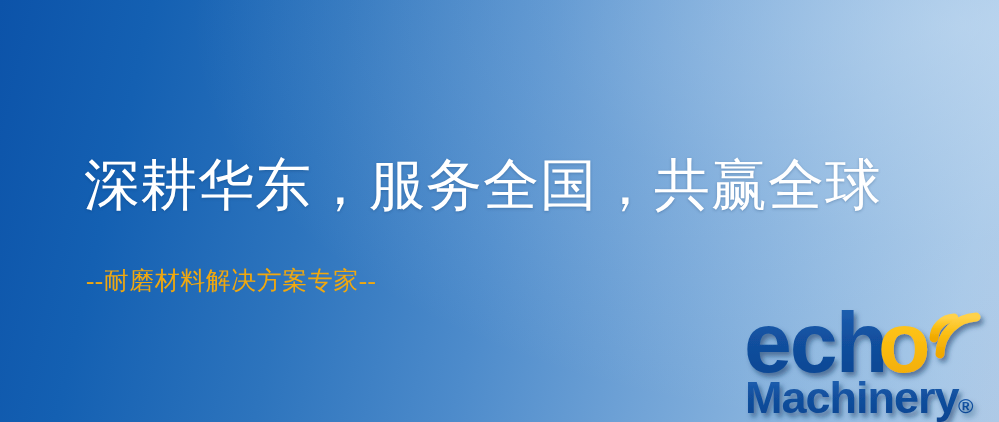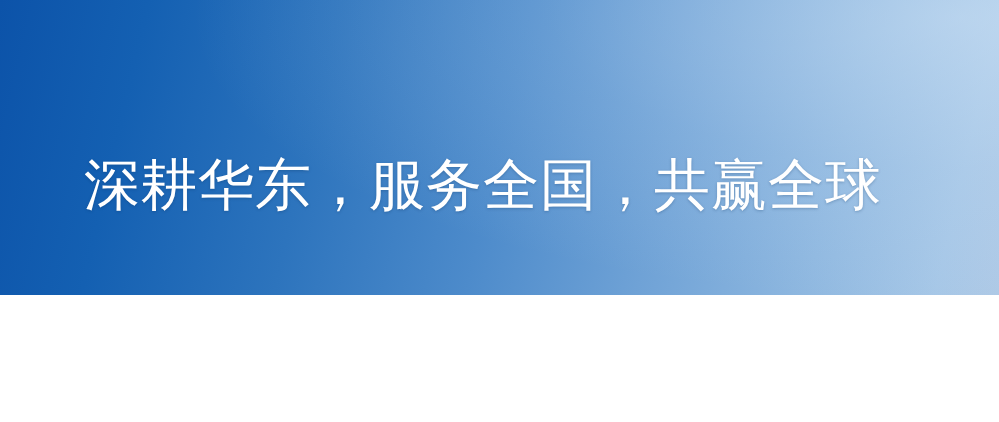--- a/index.html
+++ b/index.html
@@ -3,21 +3,21 @@
 <meta charset="utf-8">
 <style>
   html, body {
     margin: 0;
     padding: 0;
     background: #ffffff;
   }
   #banner {
     position: relative;
     width: 999px;
-    height: 295px;
+    height: 422px;
     overflow: hidden;
     background: linear-gradient(103deg,
         #0c53a9 0%,
         #1460b2 14%,
         #2d74bd 32%,
         #4d8bcb 50%,
         #6fa2d6 66%,
         #8fb8e0 82%,
         #a6c7e7 94%,
         #aec9e6 100%);
@@ -96,20 +96,21 @@
     font-size: 21px;
   }
 </style>
 </head>
 <body>
 
 <div id="banner">
 
   <div class="headline">深耕华东，服务全国，共赢全球</div>
 
+  <div class="subtitle">--耐磨材料解决方案专家--</div>
 
   <div id="logo">
     <svg viewBox="0 0 252 124" xmlns="http://www.w3.org/2000/svg" aria-hidden="true">
       <defs>
         <filter id="dropsh" x="-20%" y="-20%" width="150%" height="160%">
           <feDropShadow dx="3" dy="4" stdDeviation="2.6" flood-color="#13365f" flood-opacity="0.55"></feDropShadow>
         </filter>
         <linearGradient id="blueFace" x1="0" y1="0" x2="0" y2="1">
           <stop offset="0%" stop-color="#2566b8"></stop>
           <stop offset="45%" stop-color="#12509f"></stop>

